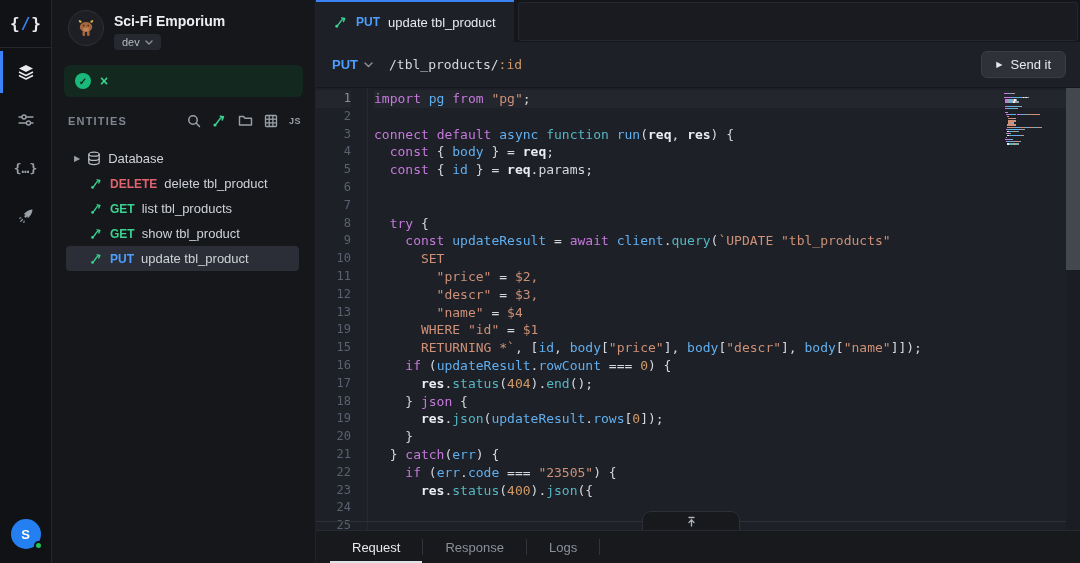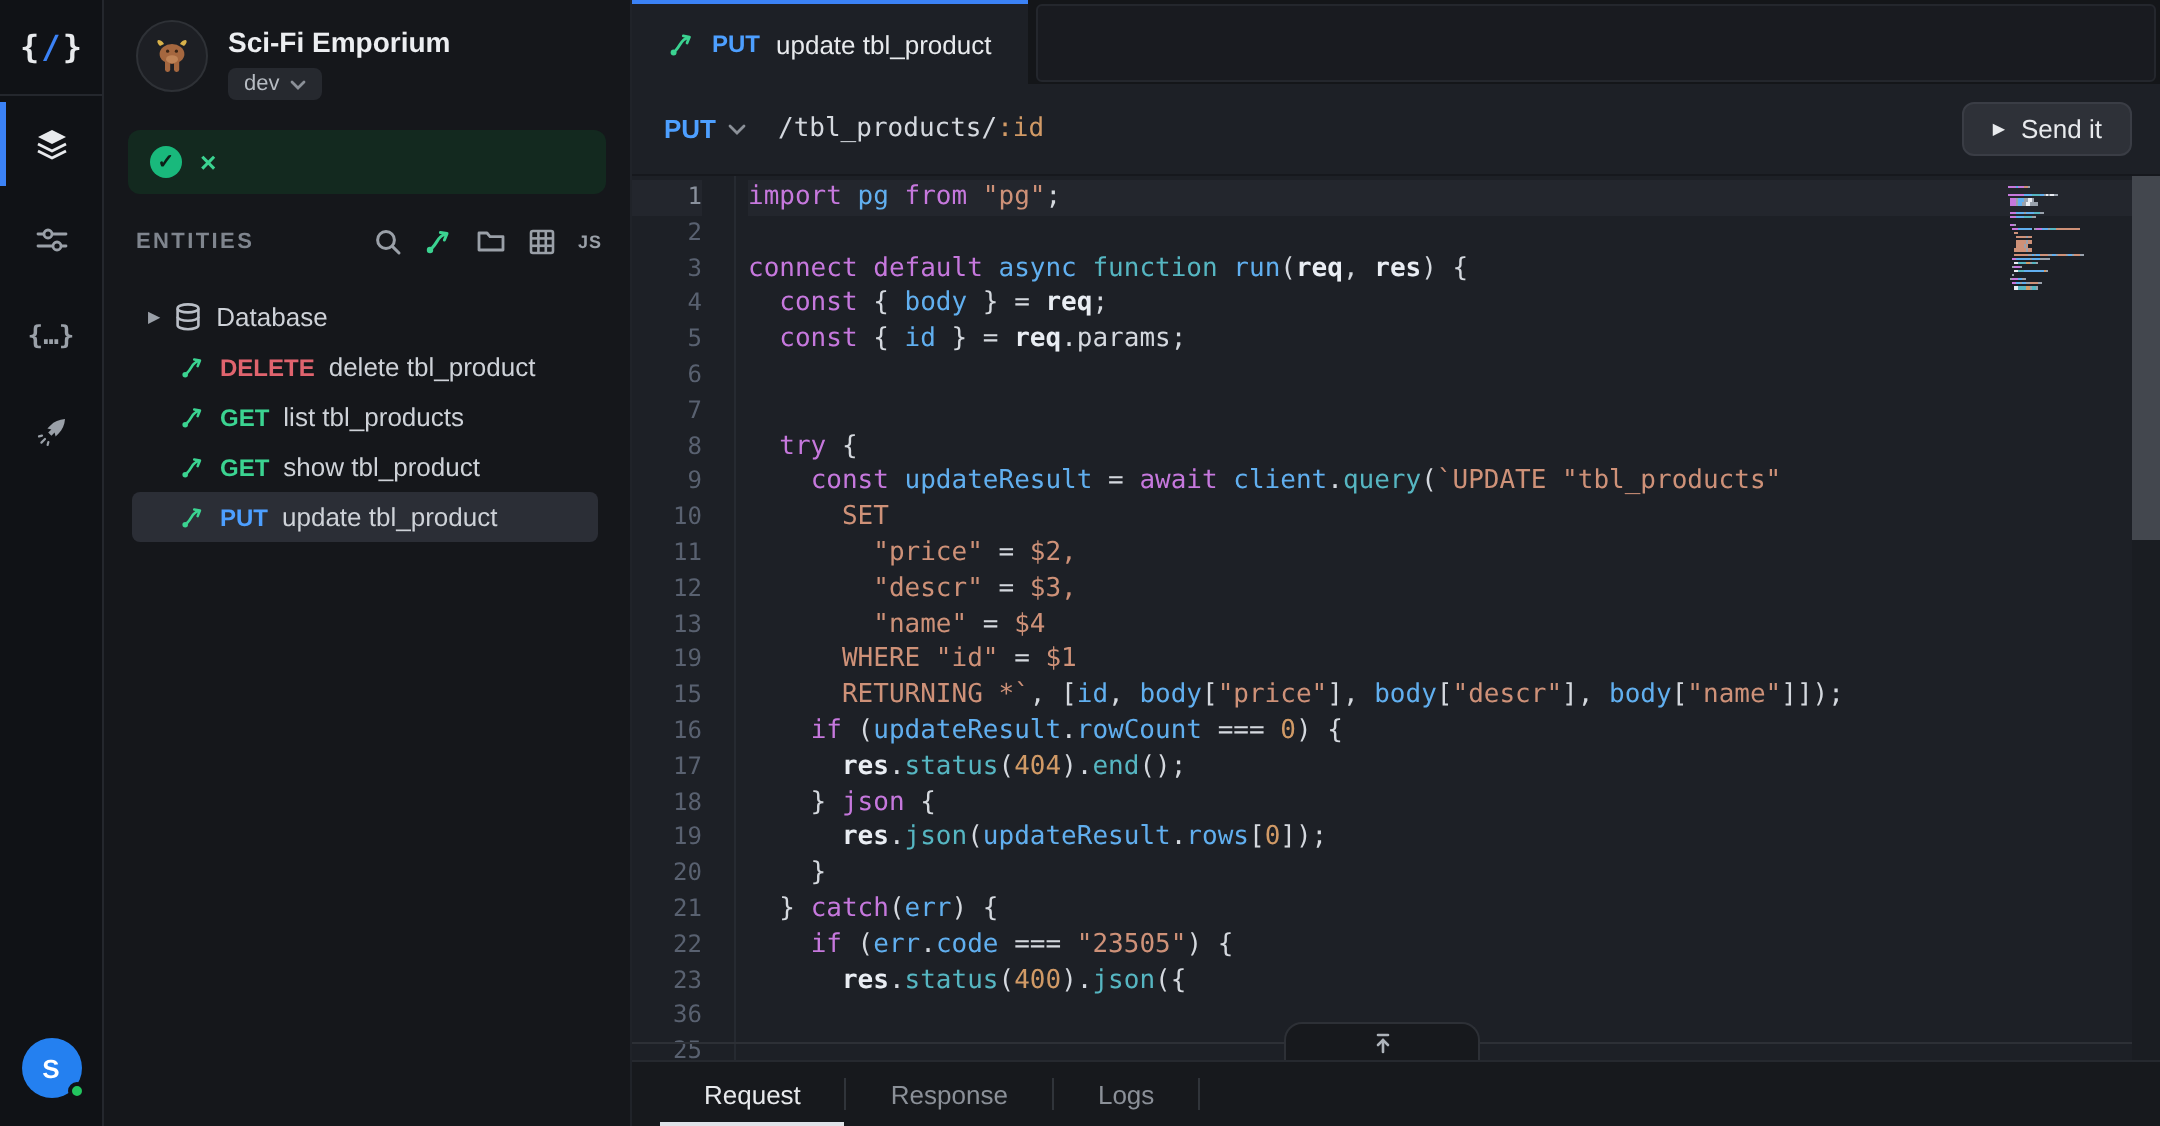--- a/index.html
+++ b/index.html
@@ -349,21 +349,21 @@
           <div class="gl">19</div>
           <div class="gl">15</div>
           <div class="gl">16</div>
           <div class="gl">17</div>
           <div class="gl">18</div>
           <div class="gl">19</div>
           <div class="gl">20</div>
           <div class="gl">21</div>
           <div class="gl">22</div>
           <div class="gl">23</div>
-          <div class="gl">36</div>
+          <div class="gl">24</div>
           <div class="gl">25</div>
         </div>
       <div class="code">
           <div class="line hl"><span class="t-k">import </span><span class="t-v">pg </span><span class="t-k">from </span><span class="t-s">"pg"</span><span class="t-p">;</span></div>
           <div class="line"></div>
           <div class="line"><span class="t-k">connect </span><span class="t-k">default </span><span class="t-v">async </span><span class="t-f">function </span><span class="t-v">run</span><span class="t-p">(</span><span class="t-b">req</span><span class="t-p">, </span><span class="t-b">res</span><span class="t-p">) {</span></div>
           <div class="line"><span class="t-p">  </span><span class="t-k">const </span><span class="t-p">{ </span><span class="t-v">body</span><span class="t-p"> } = </span><span class="t-b">req</span><span class="t-p">;</span></div>
           <div class="line"><span class="t-p">  </span><span class="t-k">const </span><span class="t-p">{ </span><span class="t-v">id</span><span class="t-p"> } = </span><span class="t-b">req</span><span class="t-p">.params;</span></div>
           <div class="line"></div>
           <div class="line"></div>

